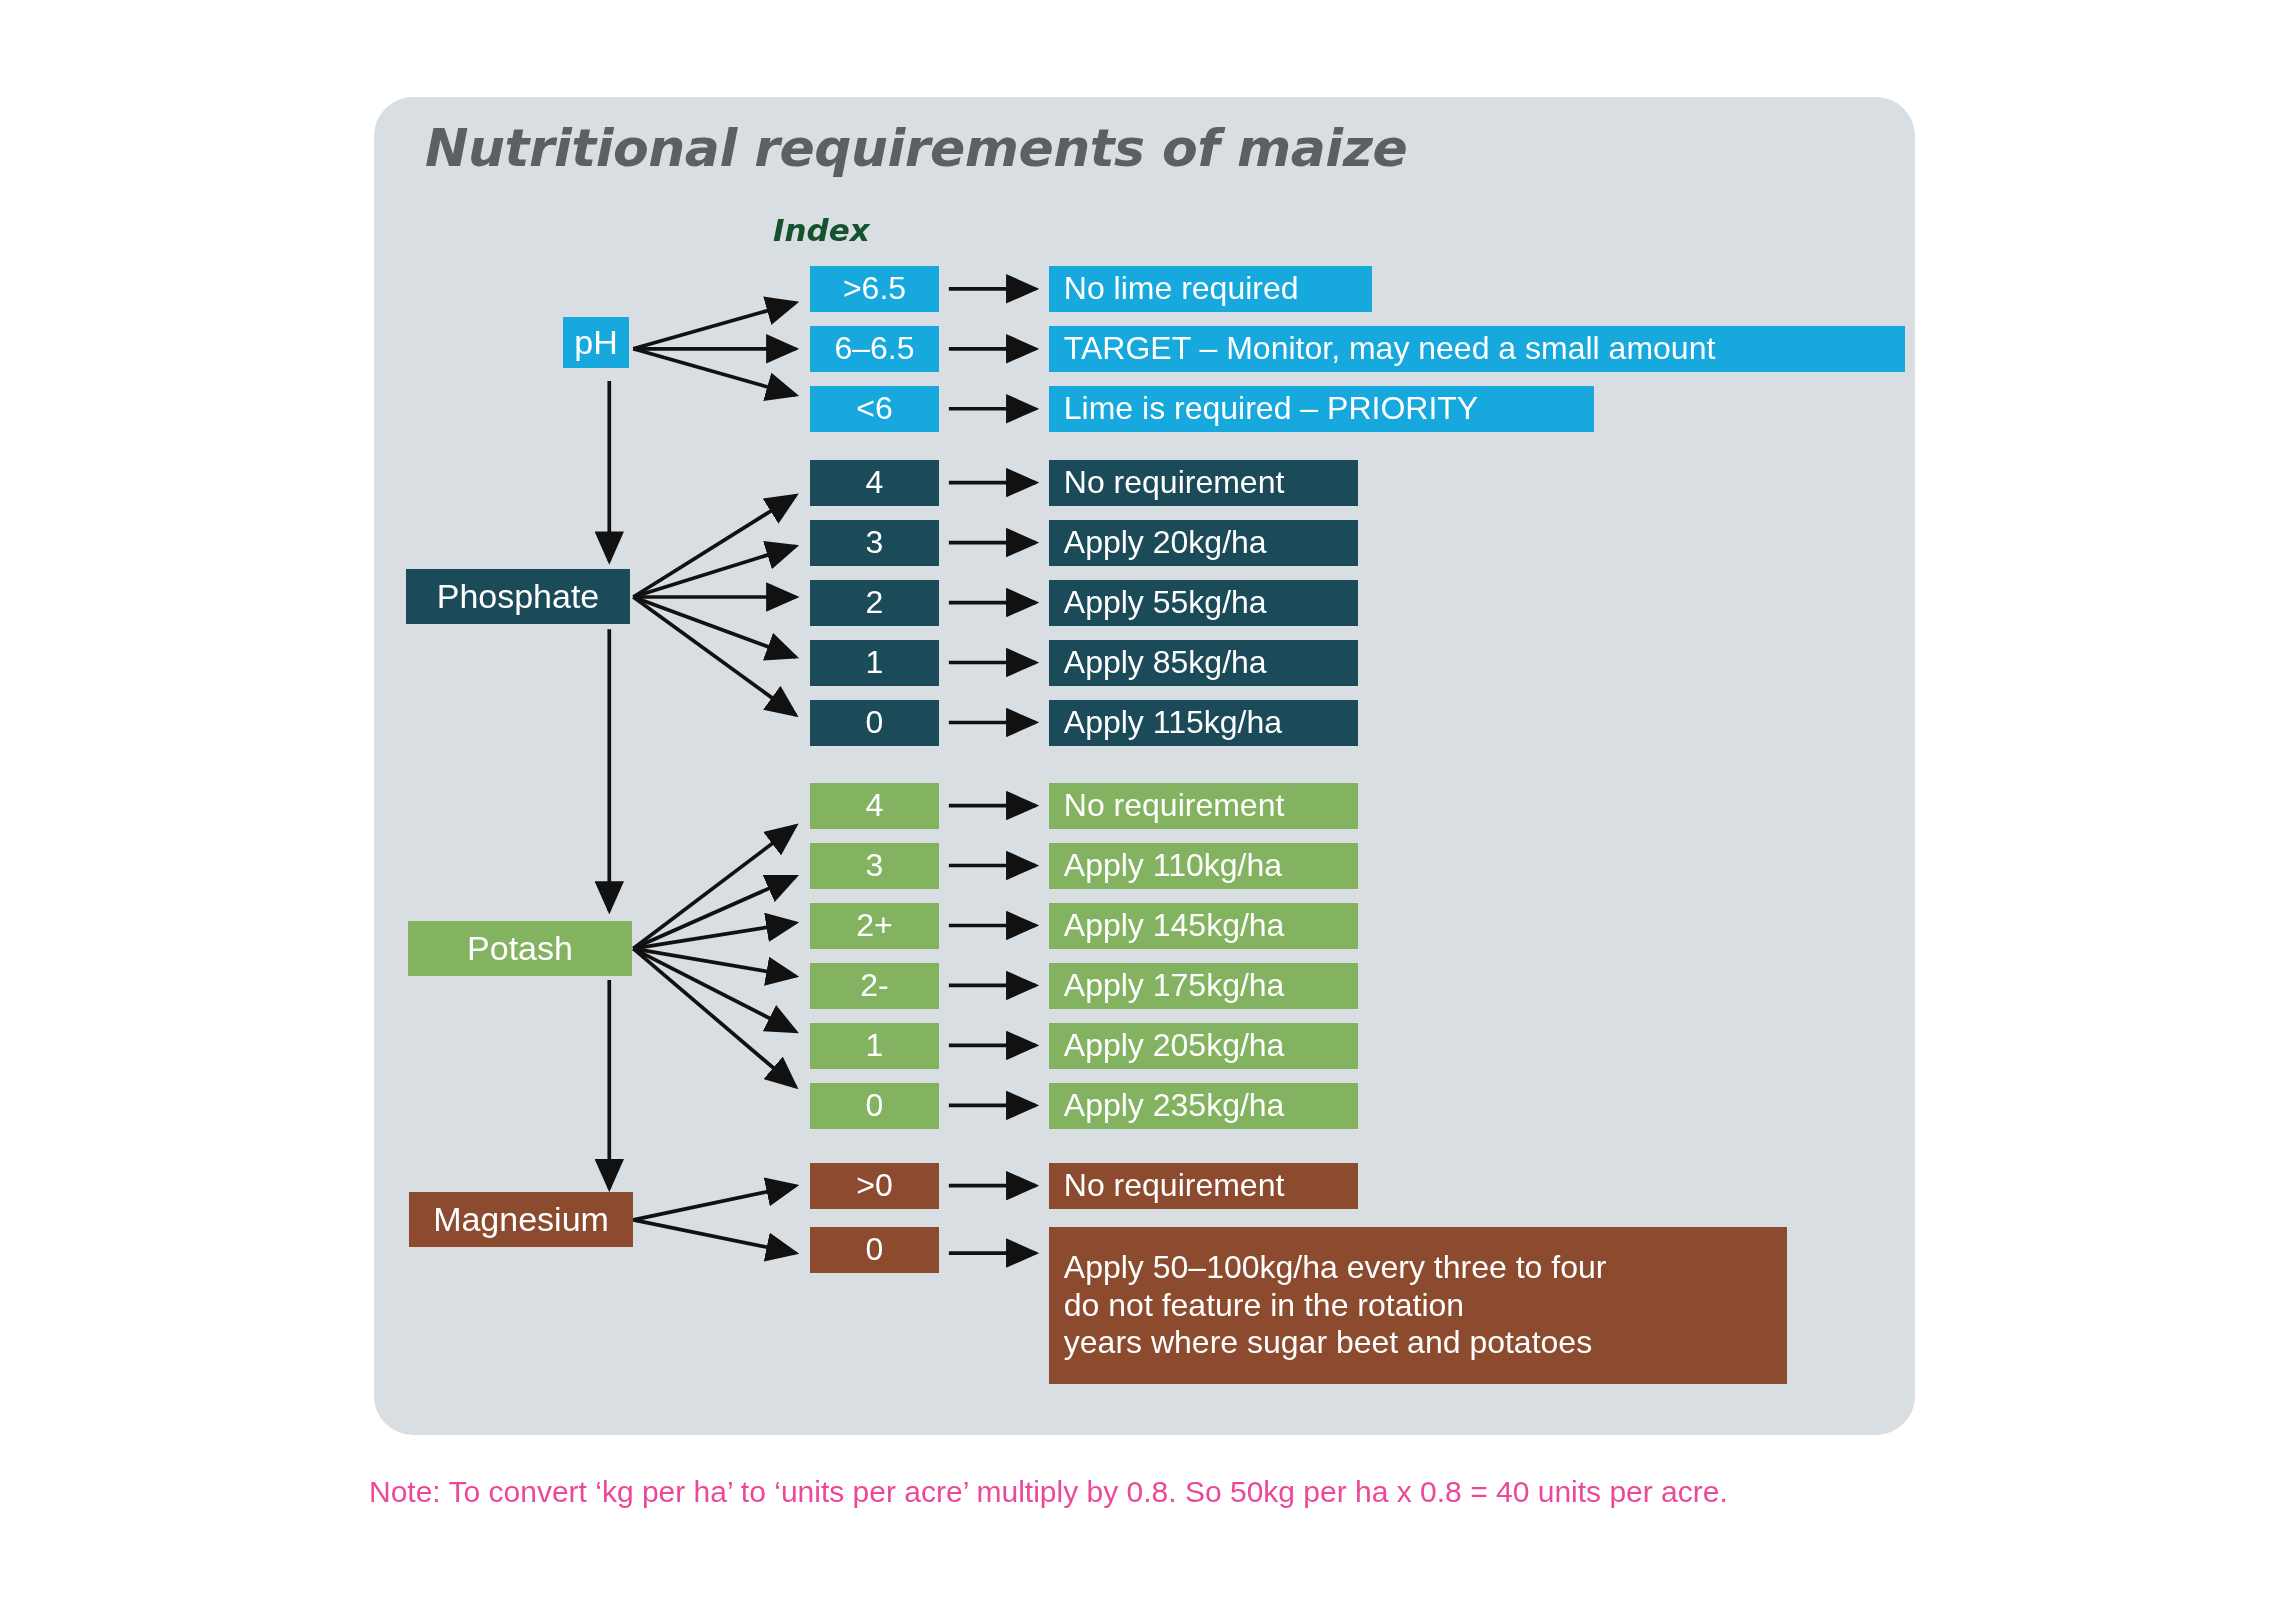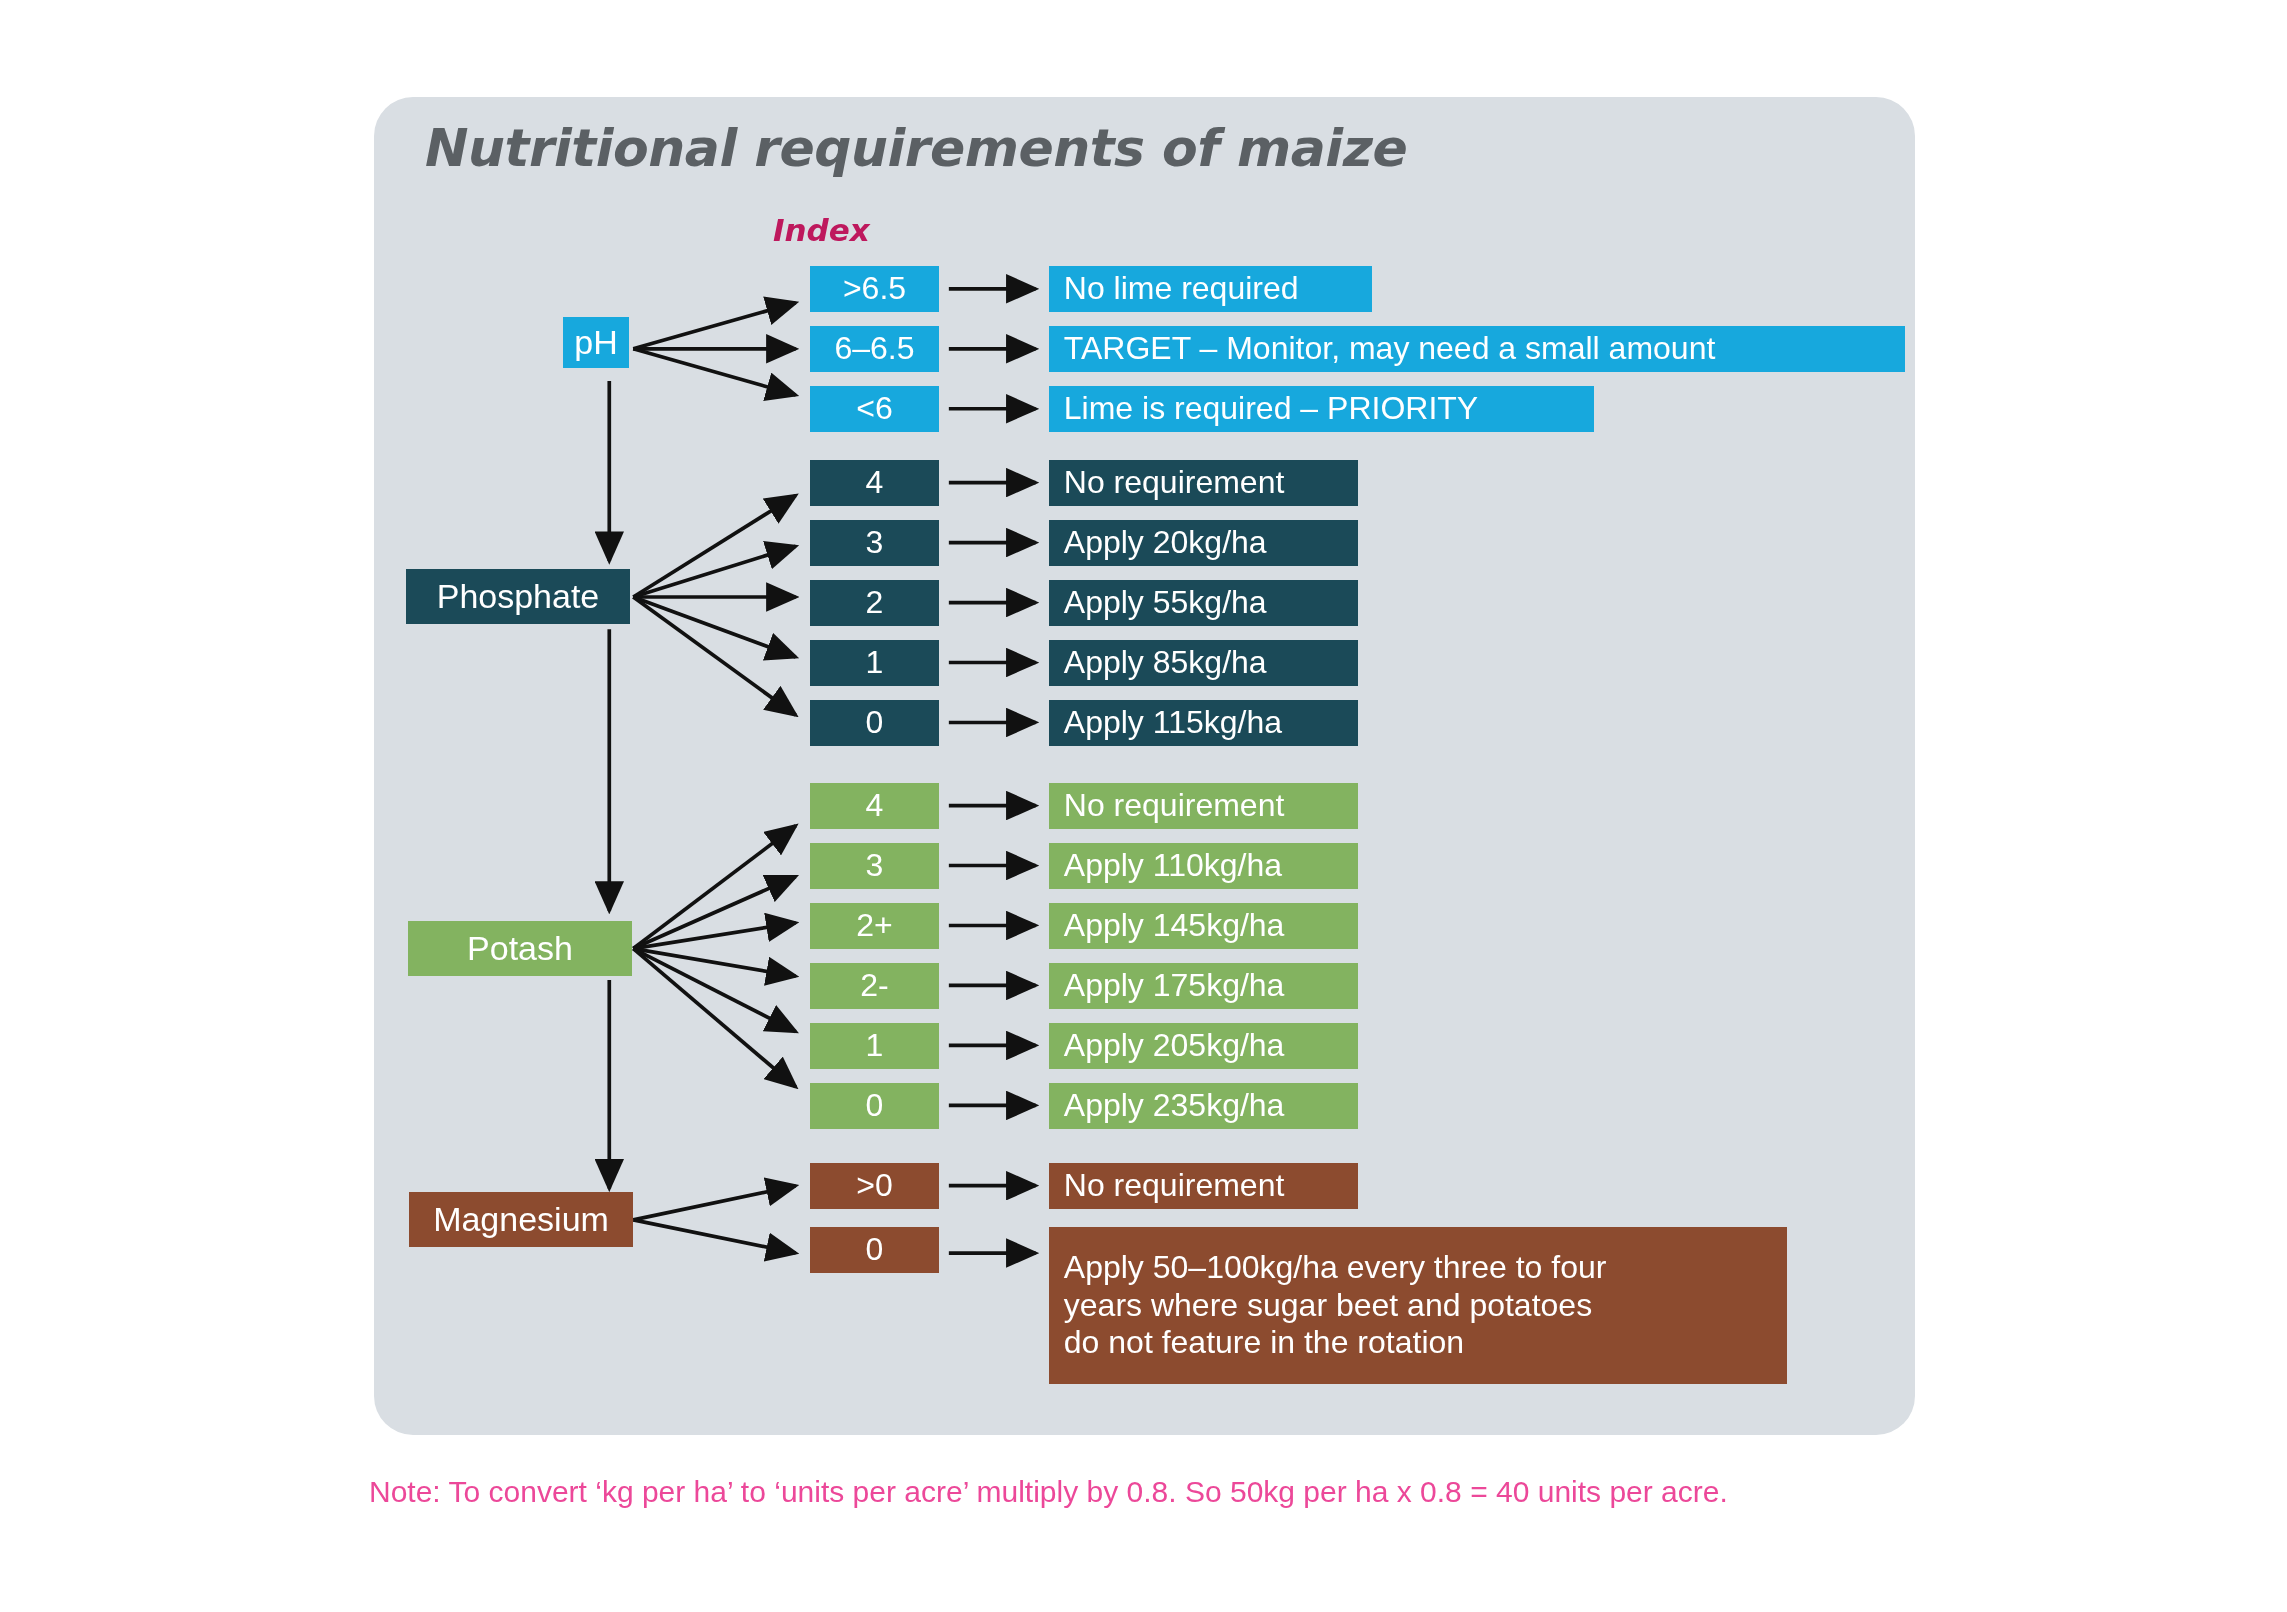--- a/index.html
+++ b/index.html
@@ -14,21 +14,21 @@
 
   .title{
     position:absolute;left:425px;top:118px;
     font-size:52px;font-style:italic;font-weight:700;
     color:#5b6064;letter-spacing:-0.5px;white-space:nowrap;
     font-family:"DejaVu Sans",sans-serif;
   }
 
   .index-label{
     position:absolute;left:773px;top:212px;
-    font-size:31px;font-style:italic;font-weight:700;color:#be185d;
+    font-size:31px;font-style:italic;font-weight:700;color:#14532d;
     white-space:nowrap;font-family:"DejaVu Sans",sans-serif;
   }
 
   
   .box{
     position:absolute;box-sizing:border-box;
     display:flex;align-items:center;
     color:#ffffff;font-size:32px;line-height:1.18;
     font-family:"Liberation Sans",sans-serif;
   }
@@ -166,20 +166,20 @@
 
   <div class="box center c-brown nutrient" style="left:409px;top:1192px;width:224px;height:55px;">Magnesium</div>
 
   <div class="box center c-brown" style="left:810px;top:1163px;width:129px;height:46px;">&gt;0</div>
   <div class="box left c-brown" style="left:1049px;top:1163px;width:309px;height:46px;">No requirement</div>
 
   <div class="box center c-brown" style="left:810px;top:1227px;width:129px;height:46px;">0</div>
 
   <div class="box c-brown" style="left:1049px;top:1227px;width:738px;height:157px;flex-direction:column;align-items:flex-start;justify-content:center;padding-left:14.8px;text-align:center;">
     <span>Apply 50–100kg/ha every three to four</span>
+    <span>do not feature in the rotation</span>
     <span>years where sugar beet and potatoes</span>
-    <span>do not feature in the rotation</span>
   </div>
 
   <div class="note">Note: To convert ‘kg per ha’ to ‘units per acre’ multiply by 0.8. So 50kg per ha x 0.8 = 40 units per acre.</div>
 
 </div>
 
 
 </body></html>

